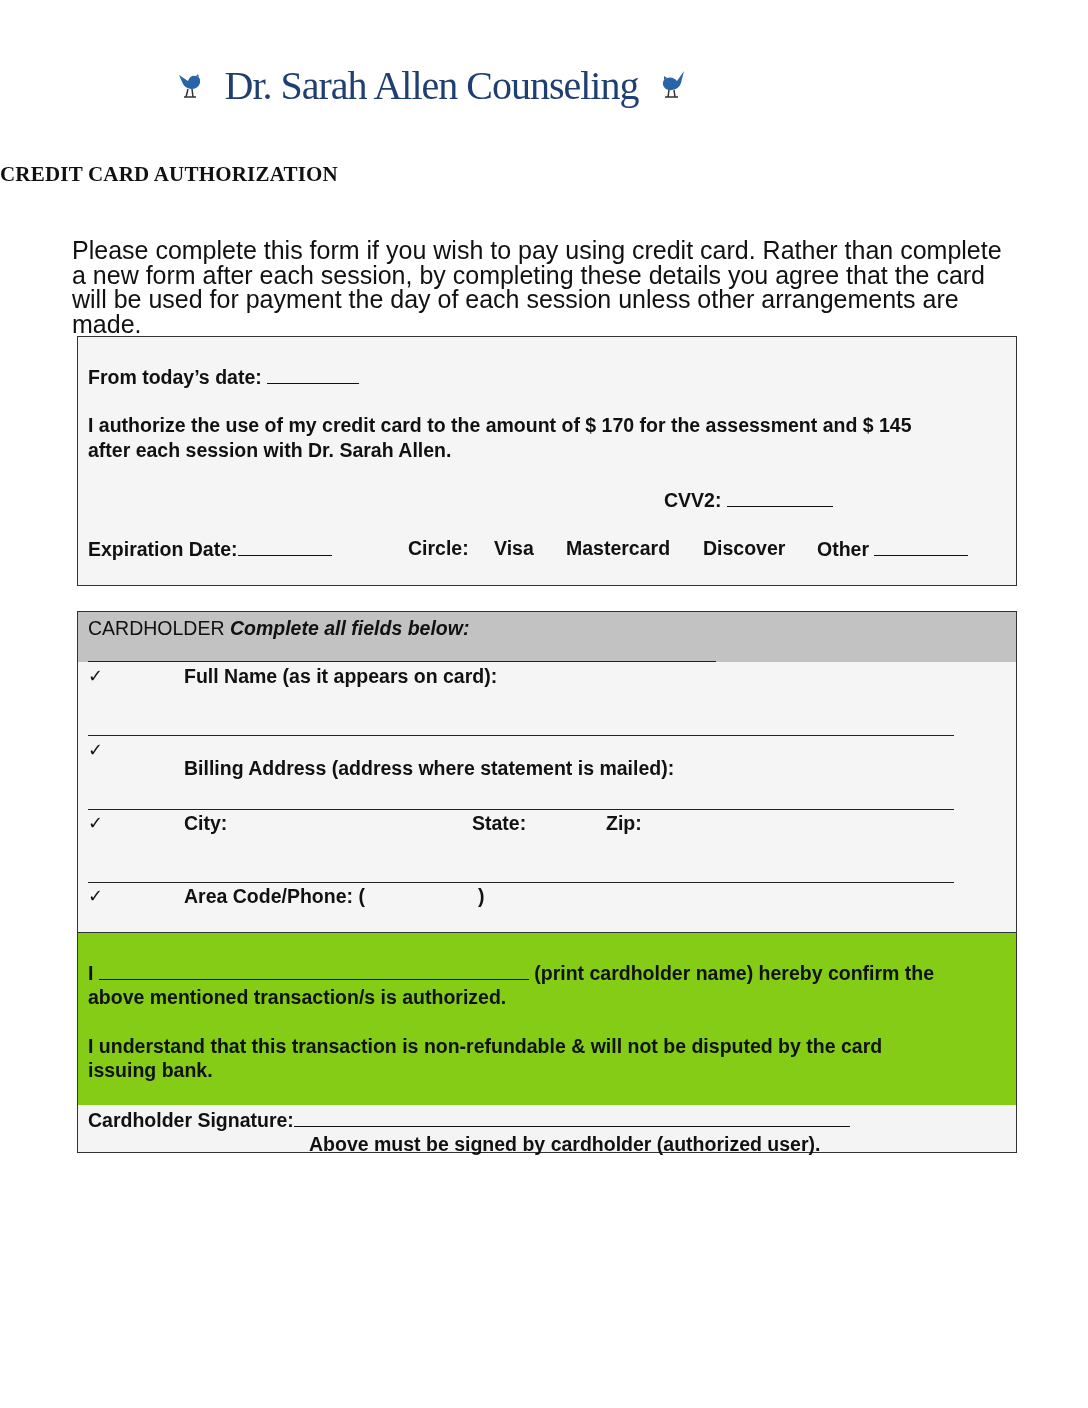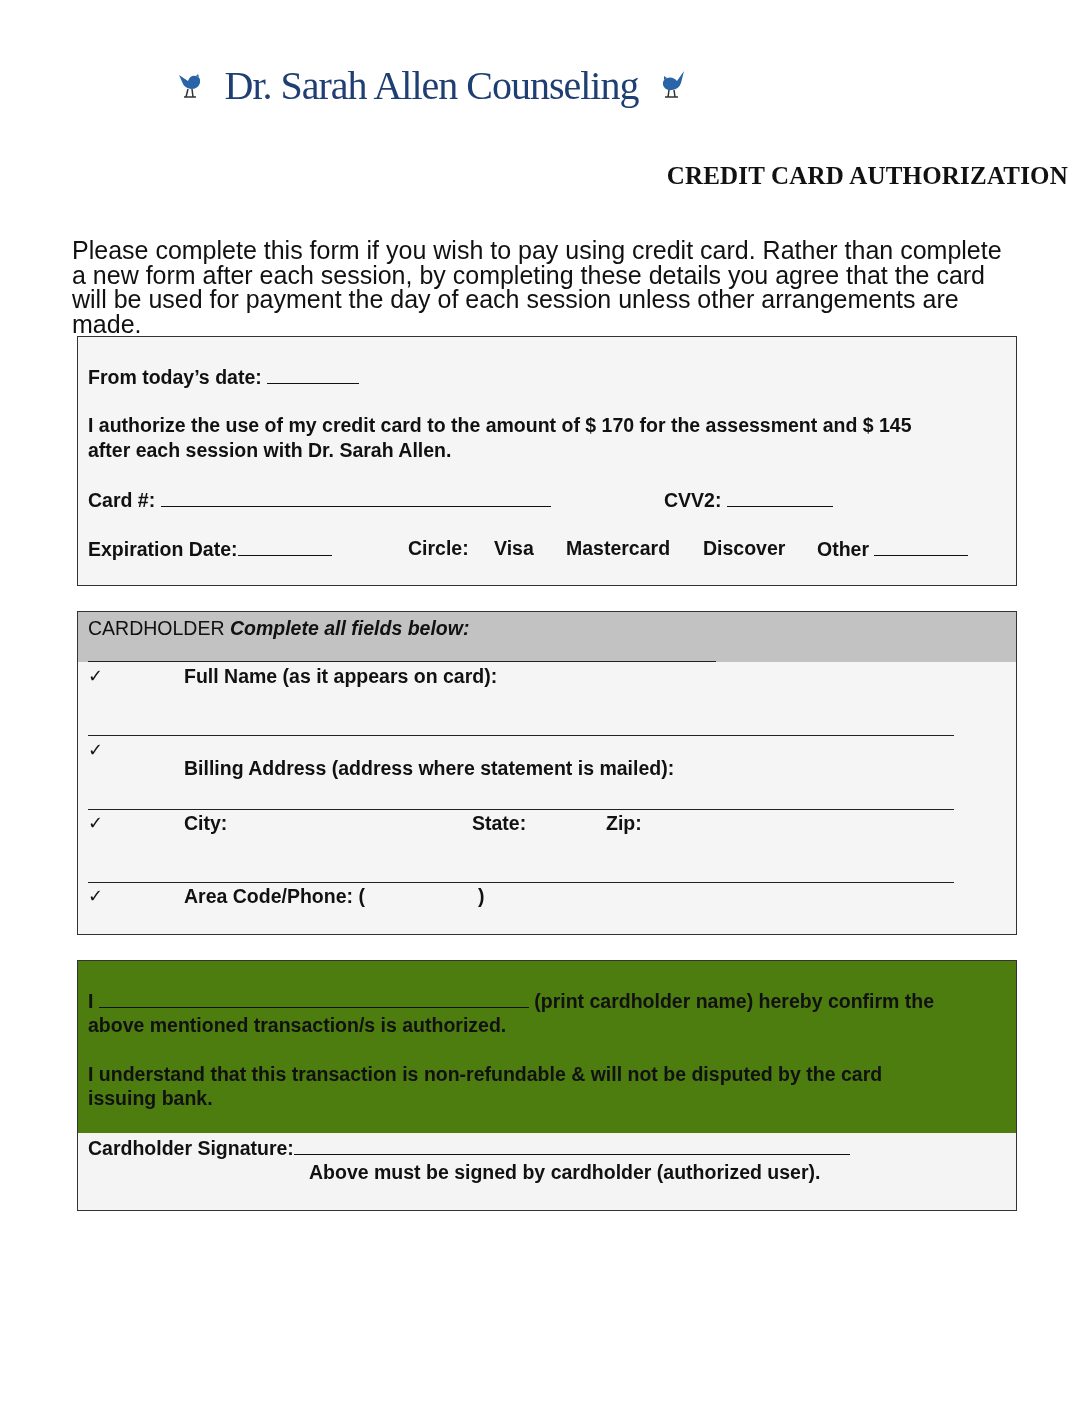--- a/index.html
+++ b/index.html
@@ -1,26 +1,26 @@
 <!DOCTYPE html>
 <html><head>
 <meta charset="utf-8">
 <style>
   html, body { margin: 0; padding: 0; background: #ffffff; }
   body { width: 1088px; height: 1408px; position: relative; overflow: hidden; font-family: "Liberation Sans", sans-serif; color: #111; }
   .abs { position: absolute; }
   .logo { left: 0; width: 863px; top: 58px; text-align: center; font-family: "Liberation Serif", serif; font-size: 40px; color: #1f3f73; letter-spacing: -1px; white-space: nowrap; }
   .logo .bird { display: inline-block; vertical-align: middle; width: 34px; height: 38px; margin: 0 6px; }
   .logo .name { vertical-align: middle; }
-  .title { left: 0; width: 1068px; top: 162px; text-align: right; font-family: "Liberation Serif", serif; font-weight: bold; font-size: 25px; letter-spacing: 0.2px; }
+  .title { left: 0; width: 1068px; top: 162px; text-align: left; font-family: "Liberation Serif", serif; font-weight: bold; font-size: 21px; letter-spacing: 0.2px; }
   .intro { left: 72px; top: 238px; width: 940px; font-size: 25px; line-height: 24.5px; }
   .box { position: absolute; left: 77px; width: 940px; border: 1.5px solid #333; background: #f5f5f5; box-sizing: border-box; }
   .b1 { top: 336px; height: 250px; }
   .b2 { top: 611px; height: 324px; padding-left: 28px; }
-  .b3 { top: 960px; height: 251px; background: #4d7c0f; }
+  .b3 { top: 932px; height: 221px; background: #84cc16; }
   .b3 .graybg { position: absolute; left: 0; right: 0; top: 172px; bottom: 0; background: #f4f4f4; }
   .t { position: absolute; font-size: 19.5px; font-weight: bold; white-space: nowrap; }
   .t.n { font-weight: normal; }
   .blank { display: inline-block; border-bottom: 1.5px solid #111; height: 18px; vertical-align: baseline; }
   .hdr { position: absolute; left: 0; right: 0; top: 0; height: 50px; background: #c2c2c2; }
   .hline { position: absolute; height: 0; border-top: 1.5px solid #222; }
   .check { position: absolute; font-size: 18px; font-weight: normal; }
 </style>
 </head>
 <body>
@@ -43,24 +43,20 @@
 
 <div class="abs intro">Please complete this form if you wish to pay using credit card. Rather than complete a new form after each session, by completing these details you agree that the card will be used for payment the day of each session unless other arrangements are made.</div>
 
 <div class="box b1">
   <div class="t" style="left:10px; top:28px;">
     <span>From today’s date:</span>
     <span class="blank" style="width:92px;"></span>
   </div>
   <div class="t" style="left:10px; top:77px;">I authorize the use of my credit card to the amount of $ 170 for the assessment and $ 145</div>
   <div class="t" style="left:10px; top:102px;">after each session with Dr. Sarah Allen.</div>
-  <div class="t" style="left:10px; top:151px;">
-    <span>Card #:</span>
-    <span class="blank" style="width:390px;"></span>
-  </div>
   <div class="t" style="left:586px; top:151px;">
     <span>CVV2:</span>
     <span class="blank" style="width:106px;"></span>
   </div>
   <div class="t" style="left:10px; top:200px;">
     <span>Expiration Date:</span><span class="blank" style="width:94px;"></span>
   </div>
   <div class="t" style="left:330px; top:200px;">Circle:</div>
   <div class="t" style="left:416px; top:200px;text-align:center;">Visa</div>
   <div class="t" style="left:488px; top:200px;">Mastercard</div>

